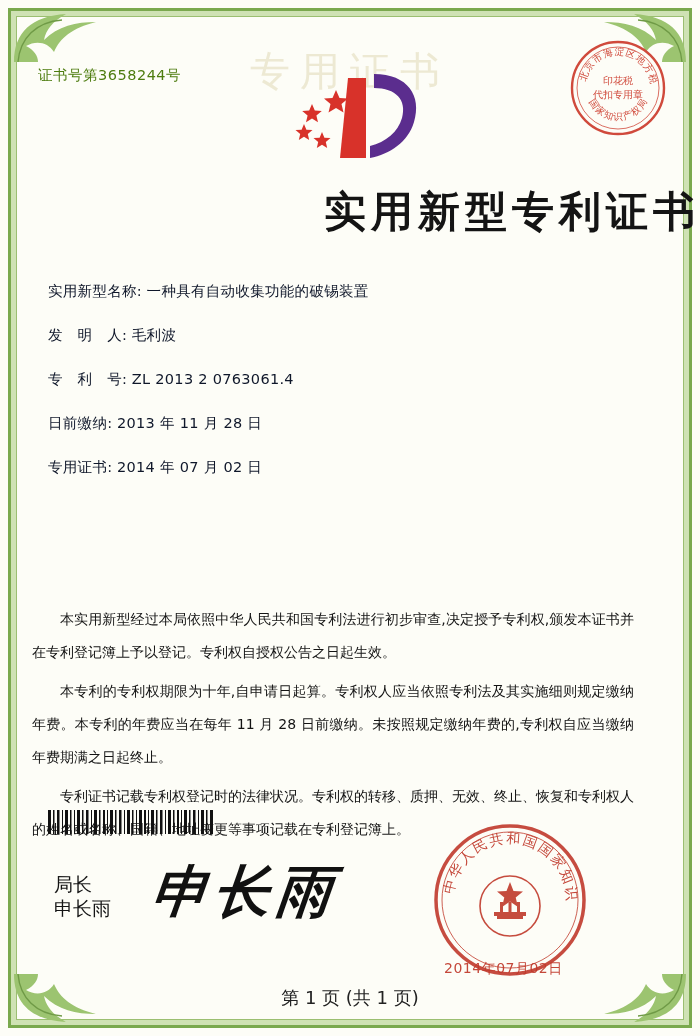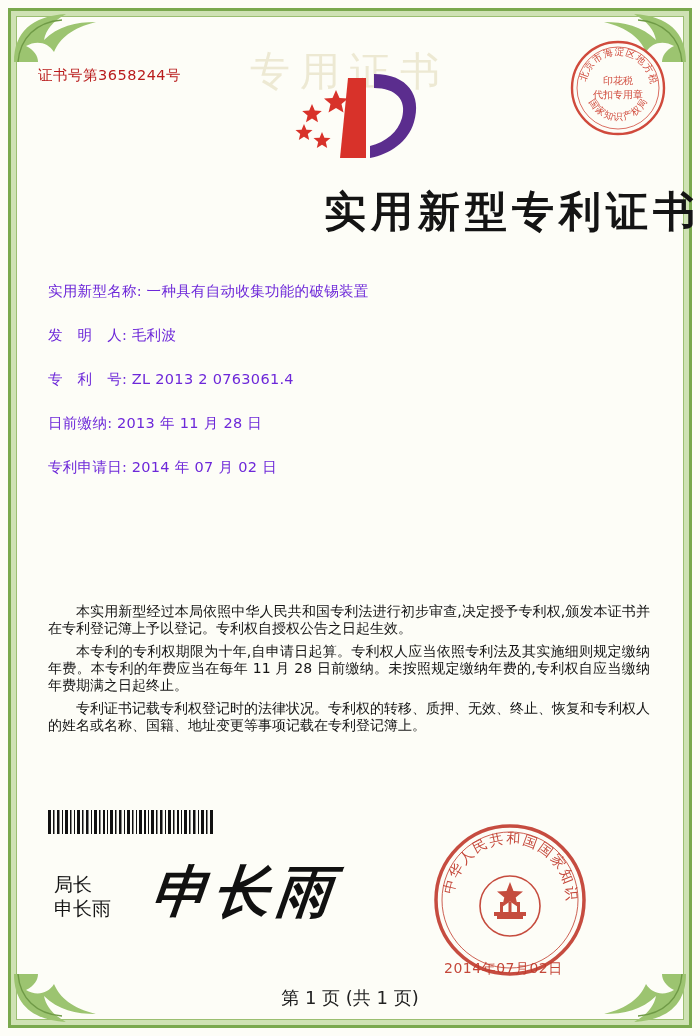--- a/index.html
+++ b/index.html
@@ -76,21 +76,21 @@
     height: 106px;
   }
 
   
   .cert-no {
     position: absolute;
     left: 38px;
     top: 66px;
     font-family: "DejaVu Sans", sans-serif;
     font-size: 14.5px;
-    color: #b91c1c;
+    color: #4d7c0f;
     letter-spacing: .5px;
   }
 
   
   .doc-title {
     position: absolute;
     left: 0; right: 0;
     top: 184px;
     text-align: right;
     font-family: "DejaVu Serif", serif;
@@ -103,21 +103,21 @@
   
   .fields {
     position: absolute;
     left: 48px;
     top: 282px;
     width: 600px;
   }
   .field {
     font-family: "DejaVu Sans", sans-serif;
     font-size: 14.5px;
-    color: #6d28d9;
+    color: #0f172a;
     margin-bottom: 25px;
     white-space: nowrap;
   }
   .field .lbl { letter-spacing: .3px; }
   .field .val { letter-spacing: .3px; }
   .redacted {
     display: inline-block;
     vertical-align: -3px;
     height: 17px;
     width: 196px;
@@ -125,26 +125,26 @@
     filter: blur(0.6px);
     border-radius: 1px;
   }
   .redacted-pre {
     letter-spacing:.3px;
   }
 
   
   .body-text {
     position: absolute;
-    left: 48px;
+    left: 32px;
     top: 603px;
     width: 602px;
     font-family: "DejaVu Sans", sans-serif;
     font-size: 14px;
-    line-height: 17px;
+    line-height: 33px;
     color: #141414;
     text-align: justify;
   }
   .body-text p { margin: 0 0 6px 0; text-indent: 28px; }
 
   
   .barcode {
     position: absolute;
     left: 48px;
     top: 810px;
@@ -297,21 +297,21 @@
     </div>
     <div class="field">
       <span class="lbl">专　利　号:</span>
       <span class="val">ZL 2013 2 0763061.4</span>
     </div>
     <div class="field">
       <span class="lbl">日前缴纳:</span>
       <span class="val">2013 年 11 月 28 日</span>
     </div>
     <div class="field">
-      <span class="lbl">专利申请日:</span>
+      <span class="lbl">专用证书:</span>
       <span class="val">2014 年 07 月 02 日</span>
     </div>
   </div>
 
   <div class="body-text">
     <p>本实用新型经过本局依照中华人民共和国专利法进行初步审查,决定授予专利权,颁发本证书并在专利登记簿上予以登记。专利权自授权公告之日起生效。</p>
     <p>本专利的专利权期限为十年,自申请日起算。专利权人应当依照专利法及其实施细则规定缴纳年费。本专利的年费应当在每年 11 月 28 日前缴纳。未按照规定缴纳年费的,专利权自应当缴纳年费期满之日起终止。</p>
     <p>专利证书记载专利权登记时的法律状况。专利权的转移、质押、无效、终止、恢复和专利权人的姓名或名称、国籍、地址变更等事项记载在专利登记簿上。</p>
   </div>
 

